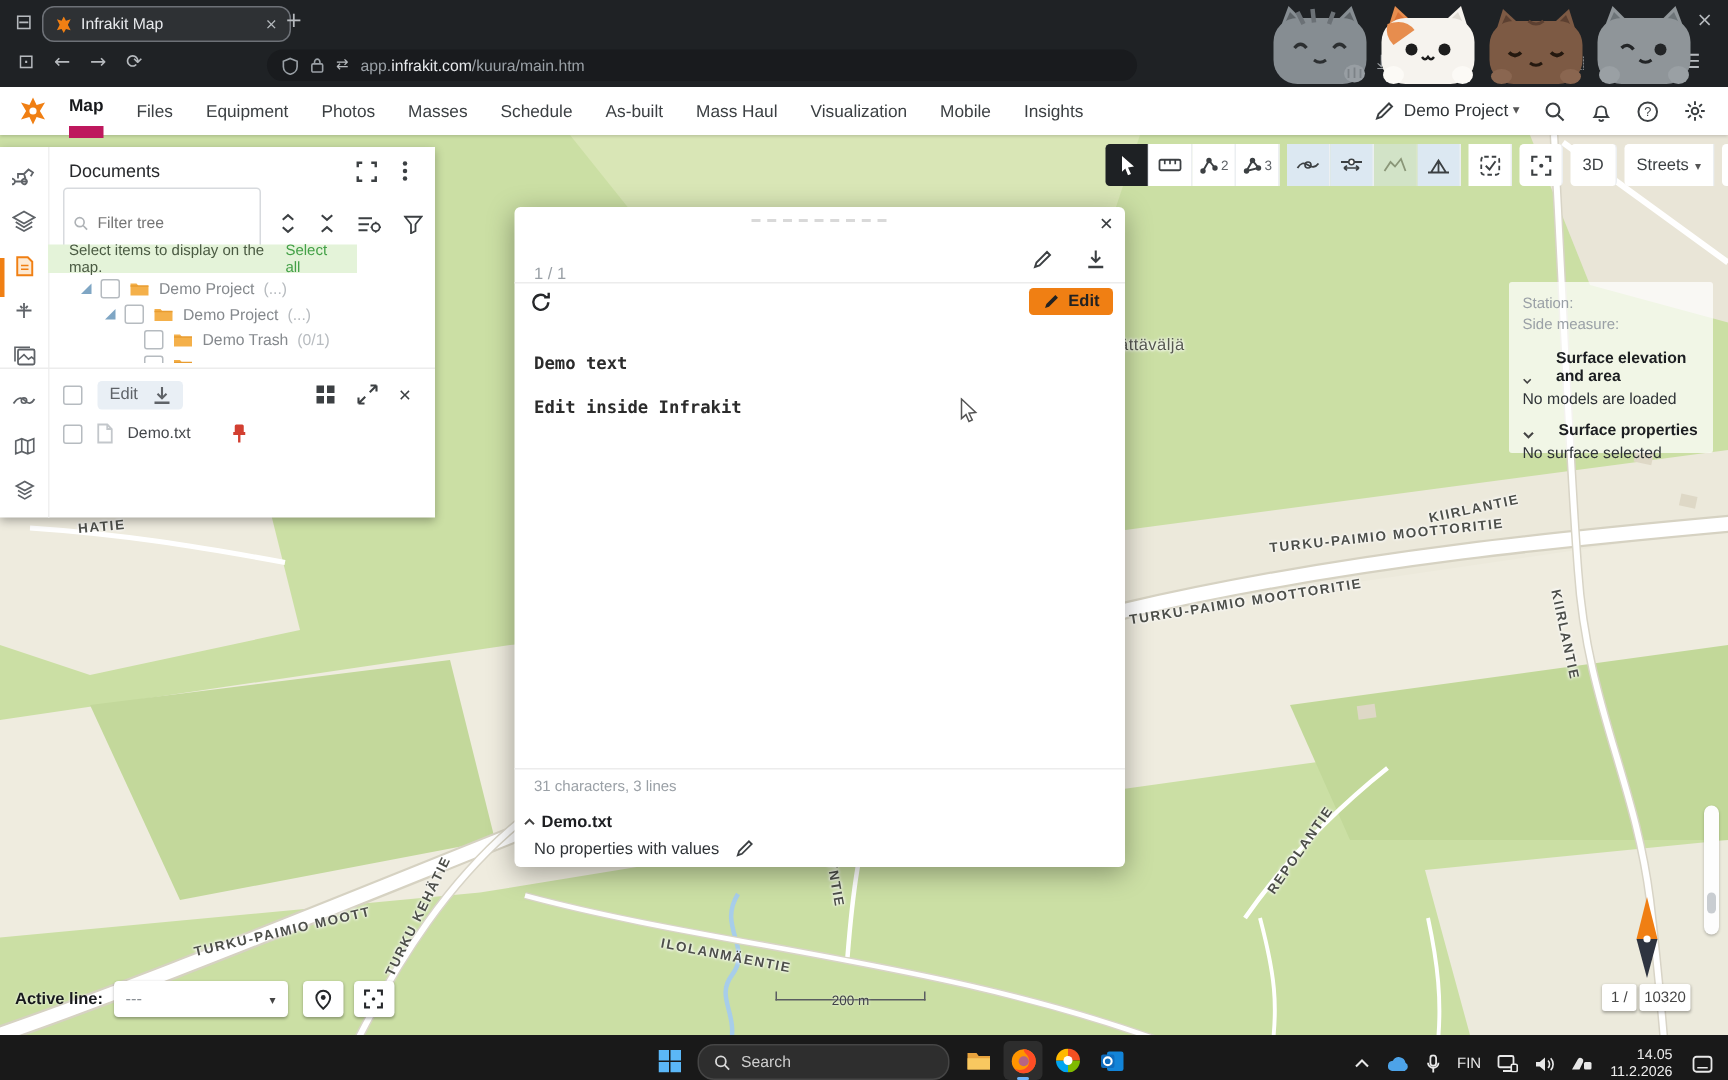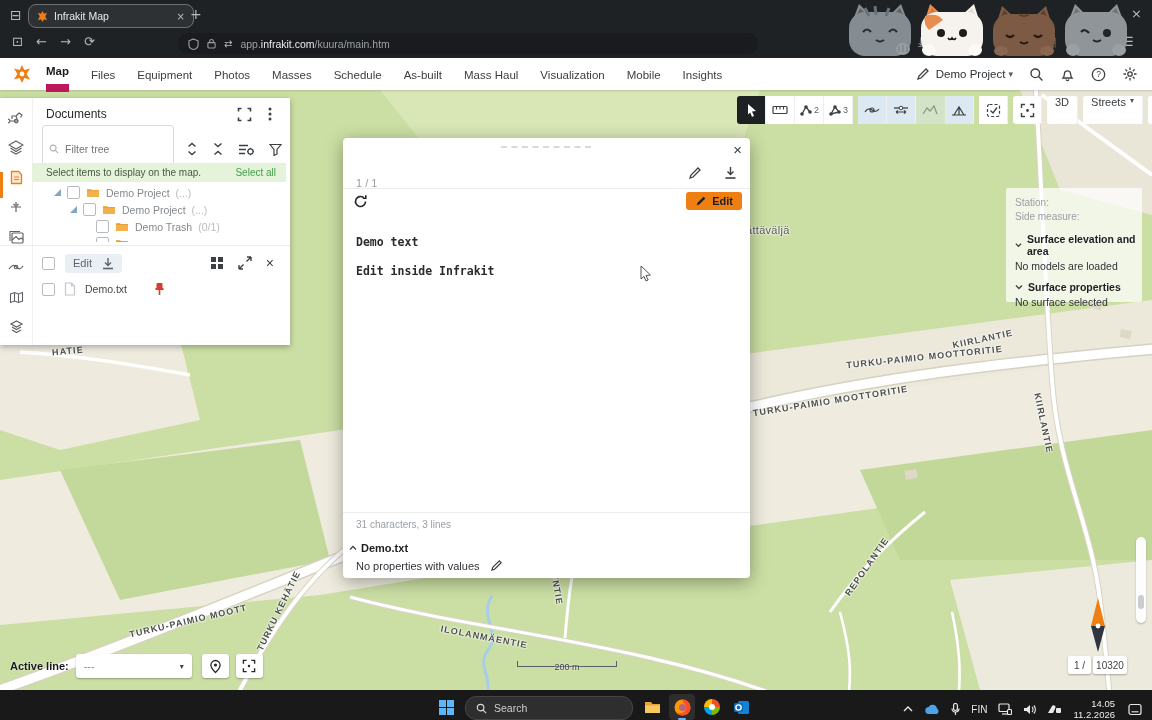--- a/index.html
+++ b/index.html
@@ -47,27 +47,27 @@
             padding:3px 9px;font-size:11px;color:#222;font-weight:bold;cursor:pointer}
   .hr{border-top:1px solid #ececec;left:0;width:100%}
   
   .mtb{display:flex;z-index:25;left:737px;top:96px;height:28px}
   .mtb .b{width:28px;height:28px;background:#fff;display:flex;align-items:center;justify-content:center;
           border-right:1px solid #eceff1;cursor:pointer;position:relative}
   .mtb .b.first{border-radius:3px 0 0 3px}
   .mtb .b.grp{background:#dce8f2}
   .mtb .b.dark{background:#1e2124}
   .badge-n{font-size:9px;color:#5f6368;margin-left:1px}
-  .wordbtn{background:#fff;height:28px;display:flex;padding:0 8px;font-size:11px;
+  .wordbtn{background:#fff;height:28px;display:flex;align-items:center;padding:0 8px;font-size:11px;
            color:#3c4043;border-right:1px solid #eceff1;cursor:pointer;gap:4px}
   
   .infopanel{left:1006px;top:188px;width:136px;height:114px;background:rgba(255,255,255,.72);
              border-radius:2px;z-index:20;padding:8px 0 0 9px;box-sizing:border-box}
   .ip-muted{font-size:10px;color:#9aa0a6;line-height:14px}
-  .ip-head{font-size:10.5px;font-weight:bold;color:#1c1e21;display:flex;align-items:center;gap:5px;margin-top:9px}
+  .ip-head{font-size:10.5px;font-weight:bold;color:#1c1e21;display:flex;align-items:flex-end;gap:16px;margin-top:9px}
   .ip-text{font-size:10.5px;color:#2f3337;margin-top:3px}
   
   .mlabel{position:absolute;color:#4d4f4a;font-size:9px;font-weight:bold;letter-spacing:1.1px;
           white-space:nowrap;z-index:5;text-shadow:0 0 2px #fff,0 0 2px #fff,0 0 3px #fff}
   .mlabel.place{font-weight:normal;letter-spacing:.3px;font-size:11px;color:#55574f}
   
   .whitebox{background:#fff;border-radius:2px;box-shadow:0 1px 2px rgba(0,0,0,.3);display:flex;
             align-items:center;justify-content:center;font-size:10px;color:#444}
   .albtn{width:27px;height:24px;background:#fff;border-radius:3px;box-shadow:0 1px 2px rgba(0,0,0,.3);
          display:flex;align-items:center;justify-content:center;cursor:pointer}
@@ -442,21 +442,21 @@
     <svg width="16" height="13" viewBox="0 0 16 13" style="margin-left:15px">
       <path d="M1 2.5 h9 M1 6.5 h7 M1 10.5 h6" stroke="#3c4043" stroke-width="1.3"></path>
         <circle cx="12.5" cy="8.5" r="2.6" fill="none" stroke="#3c4043" stroke-width="1.2"></circle>
         <path d="M12.5 4.8 v1.2 M12.5 11 v1.2 M9 8.5 h1.2 M14.8 8.5 H16" stroke="#3c4043" stroke-width="1.1"></path>
       </svg>
     <svg width="13" height="13" viewBox="0 0 13 13" style="margin-left:15px">
       <path d="M1 1.5 h11 L8 6.5 v4.5 l-3 1.5 V6.5 Z" fill="none" stroke="#3c4043" stroke-width="1.2"></path>
       </svg>
   </div>
 
-  <div class="abs banner" style="left:32px;top:65px;width:254px;padding-left:14px;box-sizing:border-box">
+  <div class="abs banner" style="left:32px;top:65px;width:206px;padding-left:14px;box-sizing:border-box">
     <span>Select items to display on the map.</span>
     <div style="flex:1"></div>
     <span style="color:#43a047;margin-right:10px">Select all</span>
   </div>
 
   <div class="abs" style="left:32px;top:86px;width:258px;height:58px;overflow:hidden">
     <div class="tree-row" style="padding-left:22px">
       <span class="expander"></span>
       <span class="chk"></span>
       <svg width="14" height="11" viewBox="0 0 14 11">

